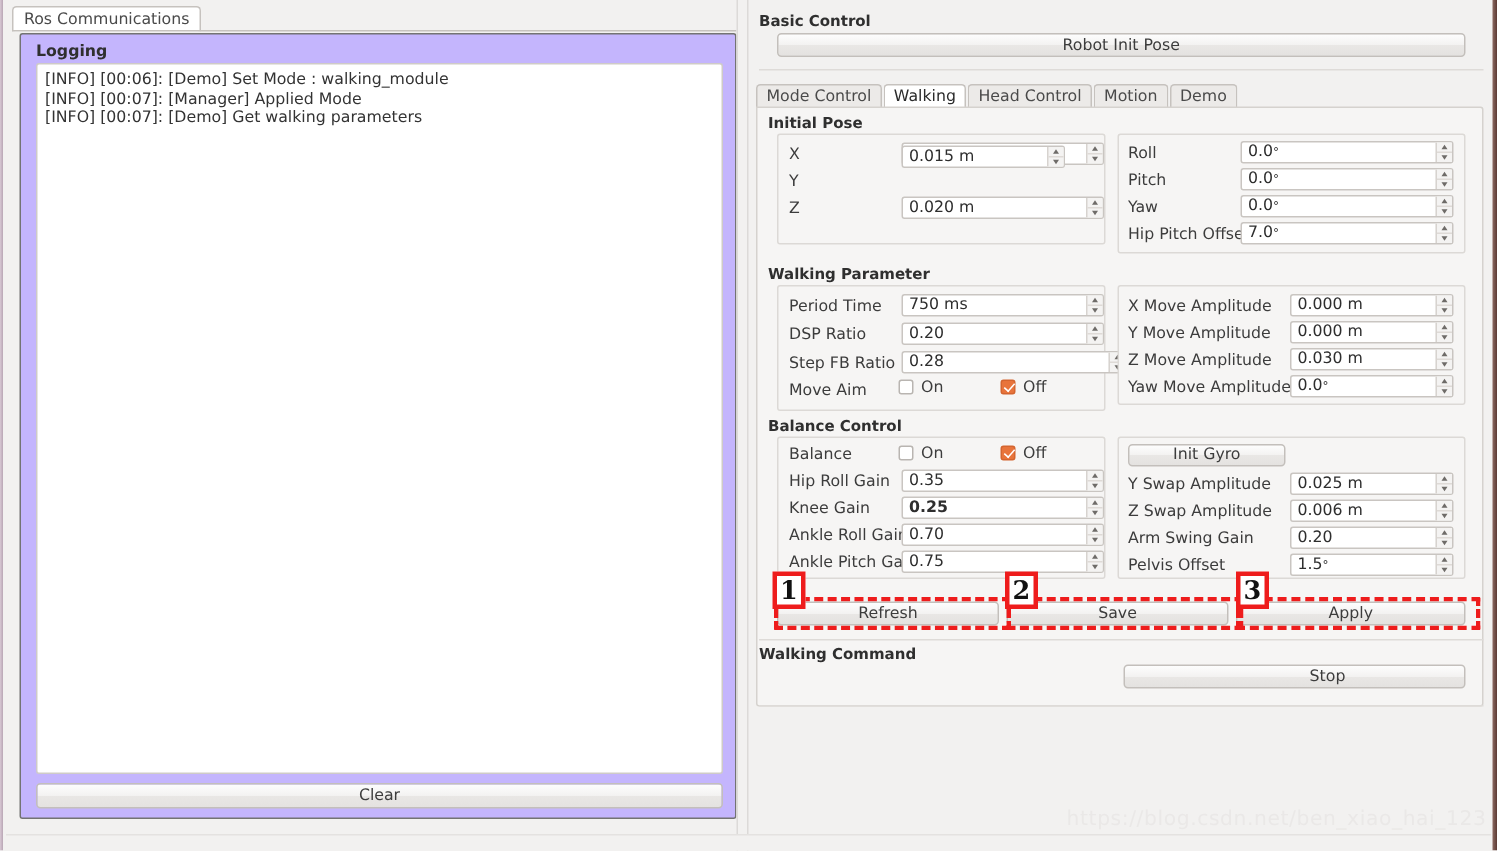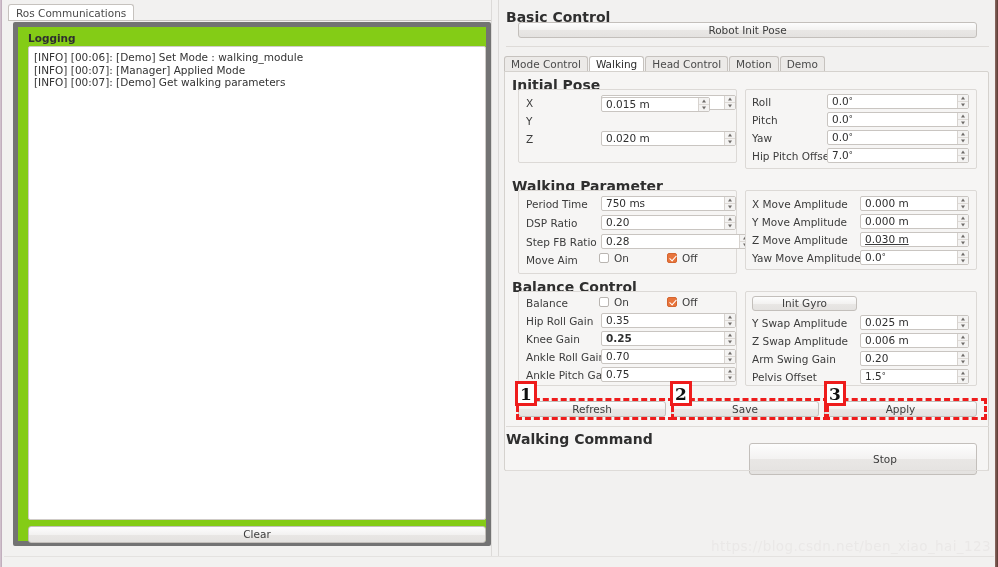--- a/index.html
+++ b/index.html
@@ -43,22 +43,22 @@
     border-bottom: none;
     border-radius: 3px 3px 0 0;
     background: #ffffff;
   }
   .tabs-underline {
     position: absolute; left: 4px; top: 20px; width: 483px; height: 1px;
     background: #c6c2be;
   }
   .group-box {
     position: absolute;
-    border: 5px solid #737373;
-    background: #84cc16;
+    border: 1px solid #737373;
+    background: #c4b5fd;
     border-radius: 2px;
   }
   .logging-box {
     left: 9px; top: 22px; width: 478px; height: 524px;
   }
   .group-title {
     position: absolute;
     font-weight: bold;
     font-size: 10.5px;
     color: #2f2f2f;
@@ -99,21 +99,21 @@
     background: #f2f1f0;
     border-left: 1px solid #dcdad8;
     border-right: 1px solid #dcdad8;
   }
 
   
   .right-panel {
     position: absolute; left: 500px; top: 0; width: 495px; height: 567px;
   }
   .sect-title {
-    position: absolute; font-weight: bold; font-size: 14px; color: #2f2f2f;
+    position: absolute; font-weight: bold; font-size: 10px; color: #2f2f2f;
   }
   .wide-btn {
     position: absolute; height: 16px;
   }
   .hr {
     position: absolute; height: 1px; background: #dedbd8;
   }
 
   
   .rtabbar {
@@ -409,21 +409,21 @@
     </div>
     <div class="flabel" style="left:252px; top:216px;">Y Move Amplitude</div>
     <div class="spin" style="left:360px; top:214px; width:109px;">
       <span class="val">0.000 m</span>
       <span class="arrows">
           <div class="arr-up"></div>
           <div class="arr-dn"></div>
         </span>
     </div>
     <div class="flabel" style="left:252px; top:234px;">Z Move Amplitude</div>
-    <div class="spin" style="left:360px; top:232px; width:109px;text-decoration:underline;">
+    <div class="spin" style="left:360px; top:232px; width:109px;">
       <span class="val">0.030 m</span>
       <span class="arrows">
           <div class="arr-up"></div>
           <div class="arr-dn"></div>
         </span>
     </div>
     <div class="flabel" style="left:252px; top:252px;">Yaw Move Amplitude</div>
     <div class="spin" style="left:360px; top:250px; width:109px;">
       <span class="val"><span>0.0</span><span class="deg">°</span></span>
       <span class="arrows">
@@ -512,21 +512,21 @@
         </span>
     </div>
 
     <div class="btn" style="position:absolute; left:18px; top:401px; width:148px; height:16px;">Refresh</div>
     <div class="btn" style="position:absolute; left:171px; top:401px; width:148px; height:16px;">Save</div>
     <div class="btn" style="position:absolute; left:324px; top:401px; width:153px; height:16px;">Apply</div>
 
     <div class="hr" style="left:6px; top:426px; width:483px;"></div>
 
     <div class="sect-title" style="left:6px; top:431px;">Walking Command</div>
-    <div class="btn" style="position:absolute; left:249px; top:443px; width:228px; height:32px;padding-left:44px;">Stop</div>
+    <div class="btn" style="position:absolute; left:249px; top:443px; width:228px; height:16px;padding-left:44px;">Stop</div>
 
     <div class="hr" style="left:6px; top:470px; width:483px;"></div>
   </div>
 
   <div class="ann-rect" style="left:516px; top:398px; width:158px; height:22px;"></div>
   <div class="ann-rect" style="left:671px; top:398px; width:158px; height:22px;"></div>
   <div class="ann-rect" style="left:824px; top:398px; width:163px; height:22px;"></div>
 
   <div class="ann-num" style="left:515px; top:381px;">1</div>
   <div class="ann-num" style="left:670px; top:381px;">2</div>

